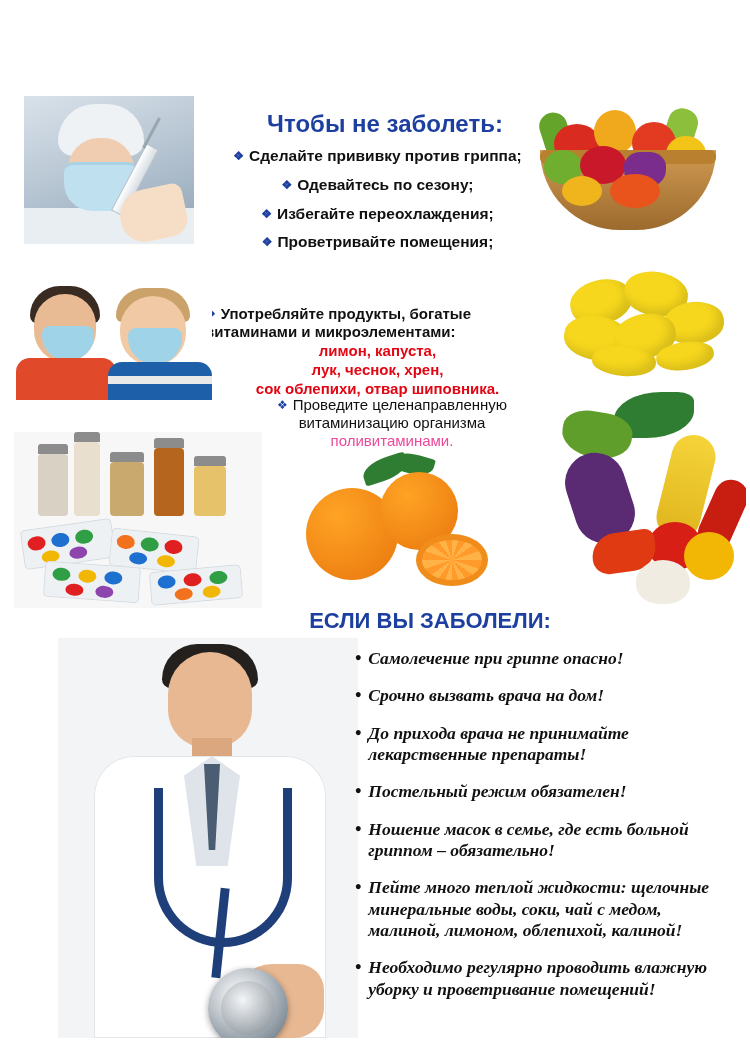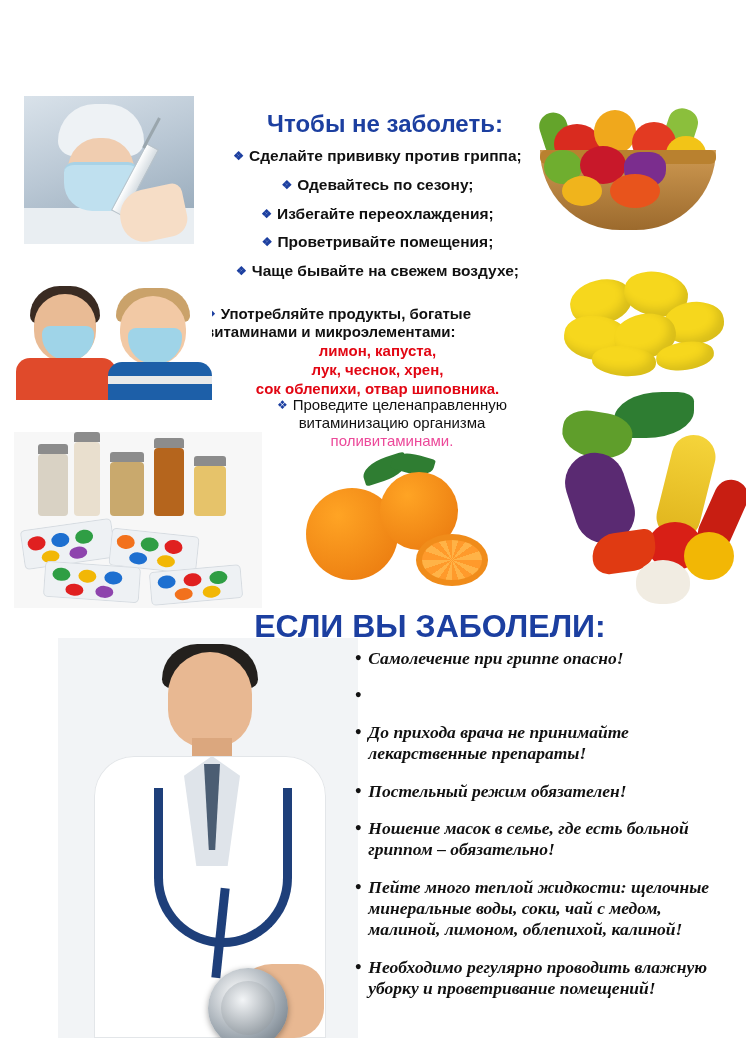--- a/index.html
+++ b/index.html
@@ -106,21 +106,21 @@
   }
 
   
   .head-2 {
     position: absolute;
     top: 608px;
     left: 150px;
     width: 560px;
     text-align: center;
     font-weight: bold;
-    font-size: 32px;
+    font-size: 22px;
     color: #1c3fa0;
   }
 
   
   .list2 {
     position: absolute;
     top: 648px;
     left: 355px;
     width: 380px;
     font-family: "Liberation Serif", serif;
@@ -291,23 +291,20 @@
       <span class="bullet">❖</span><span>Сделайте прививку против гриппа;</span>
     </span>
     <span class="li">
       <span class="bullet">❖</span><span>Одевайтесь по сезону;</span>
     </span>
     <span class="li">
       <span class="bullet">❖</span><span>Избегайте переохлаждения;</span>
     </span>
     <span class="li">
       <span class="bullet">❖</span><span>Проветривайте помещения;</span>
-    </span>
-    <span class="li">
-      <span class="bullet">❖</span><span>Чаще бывайте на свежем воздухе;</span>
     </span>
   </div>
 
   <div class="item6">
     <div>
       <span class="bullet">❖</span><span>Употребляйте продукты, богатые</span>
     </div>
     <div>витаминами и микроэлементами:</div>
     <div class="redlines">лимон, капуста,</div>
     <div class="redlines">лук, чеснок, хрен,</div>
@@ -425,20 +422,21 @@
     <div class="steth-head"></div>
   </div>
 
   <div class="list2">
     <div class="li2">
       <span class="dot">•</span>
       <span>Самолечение при гриппе опасно!</span>
     </div>
     <div class="li2">
       <span class="dot">•</span>
+      <span>Срочно вызвать врача на дом!</span>
     </div>
     <div class="li2">
       <span class="dot">•</span>
       <span>До прихода врача не принимайте лекарственные препараты!</span>
     </div>
     <div class="li2">
       <span class="dot">•</span>
       <span>Постельный режим обязателен!</span>
     </div>
     <div class="li2">

